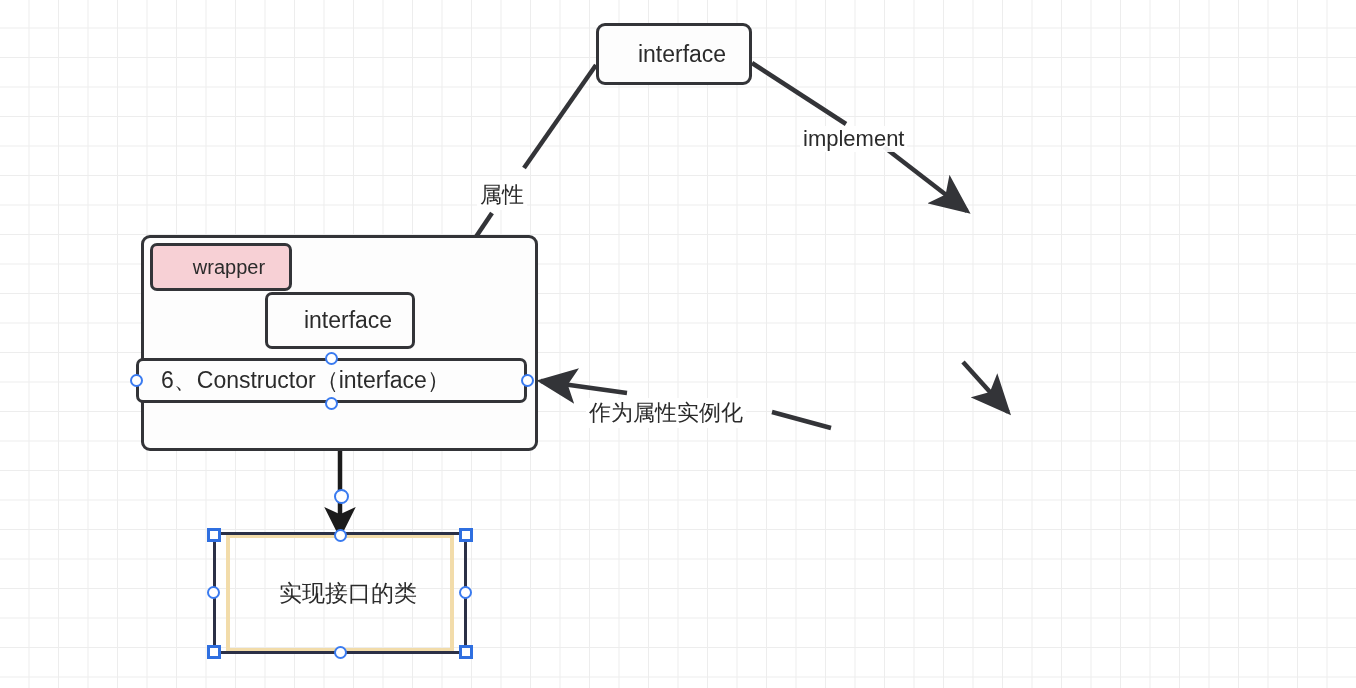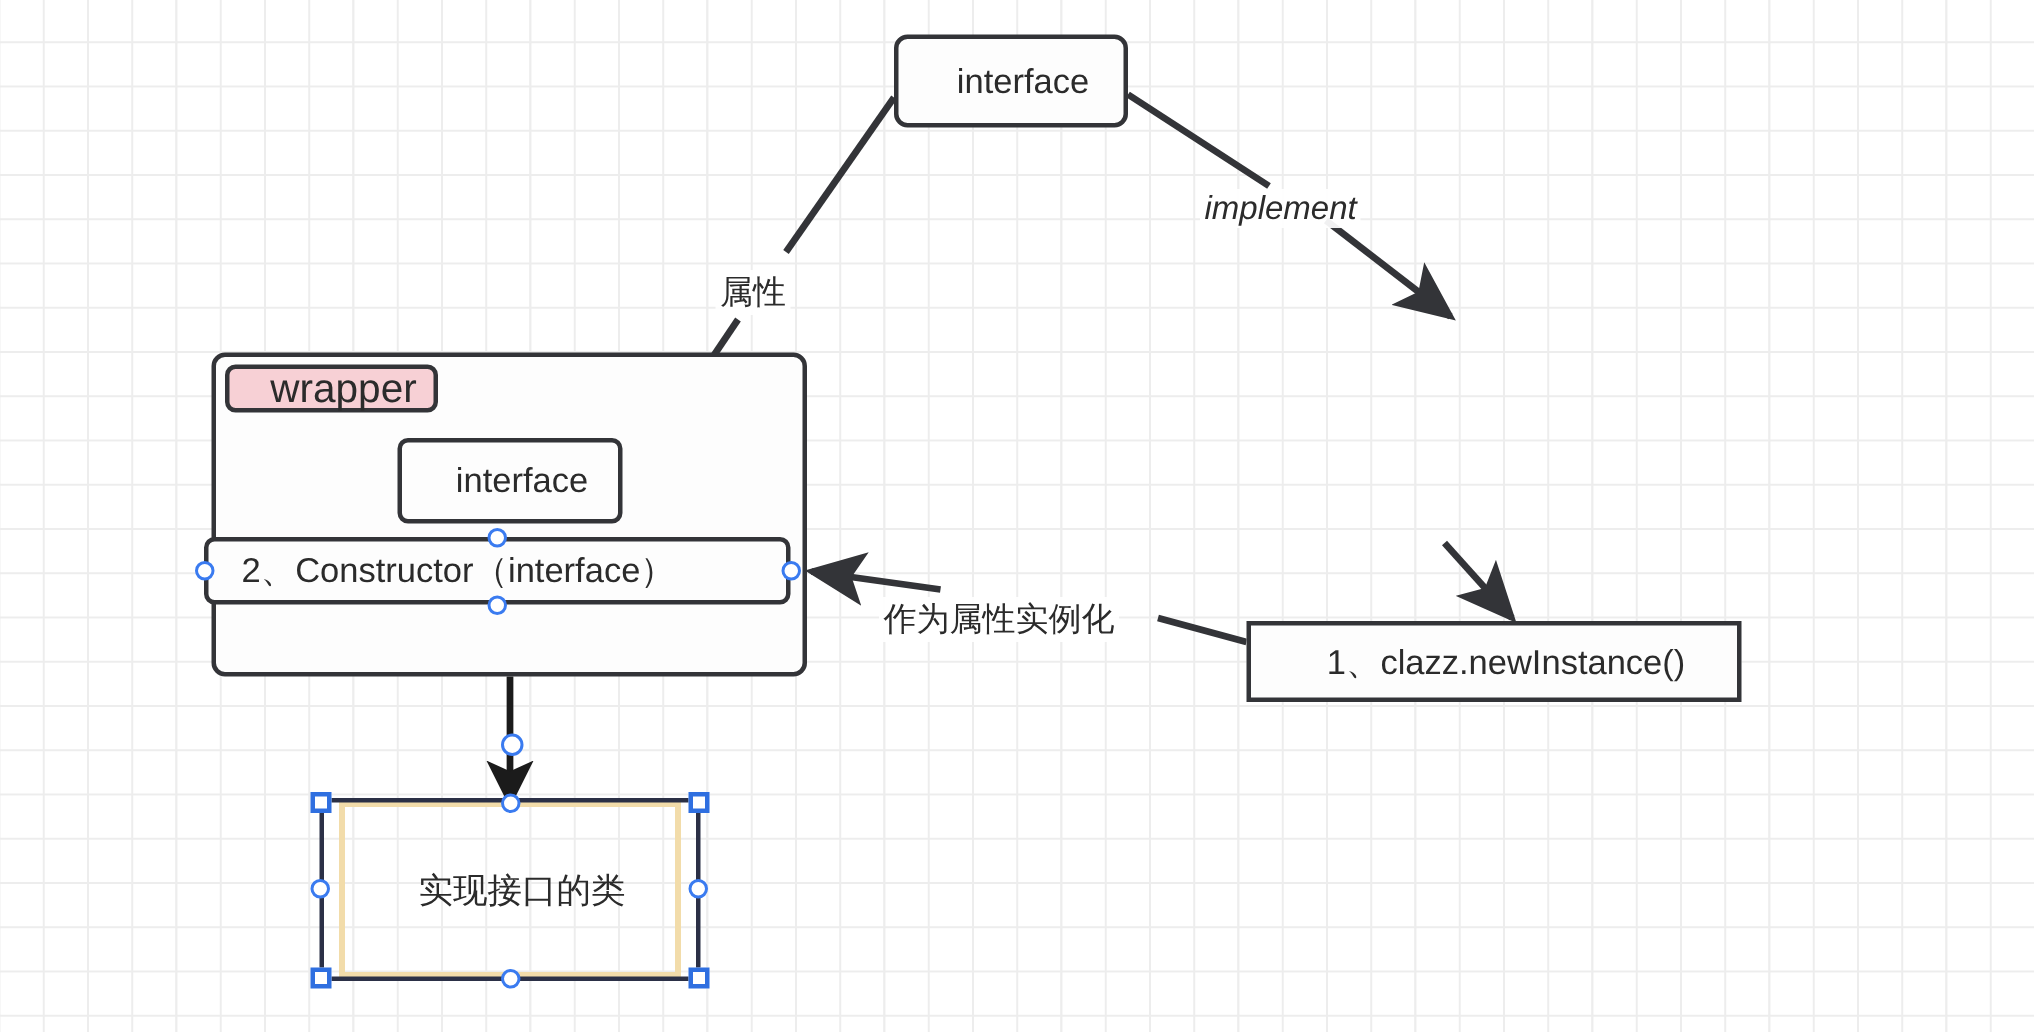--- a/index.html
+++ b/index.html
@@ -48,23 +48,23 @@
   }
   #node-new-instance {
     left: 831px; top: 414px; width: 330px; height: 54px;
     font-size: 23px;
   }
   #node-wrapper-outer {
     left: 141px; top: 235px; width: 397px; height: 216px;
     display: block;
   }
   #node-wrapper-header {
-    left: 150px; top: 243px; width: 142px; height: 32px;
+    left: 150px; top: 243px; width: 142px; height: 48px;
     background: #f7d0d5;
-    font-size: 27px;
+    font-size: 20px;
     border-radius: 7px;
   }
   #node-interface-inner {
     left: 265px; top: 292px; width: 150px; height: 57px;
     font-size: 23px;
     border-radius: 7px;
   }
   #node-constructor {
     left: 136px; top: 358px; width: 391px; height: 45px;
     font-size: 23px;
@@ -89,21 +89,21 @@
   }
   .edge-label {
     position: absolute;
     font-size: 22px;
     color: #2b2b2b;
     background: rgba(255,255,255,0.93);
     padding: 0 3px;
     white-space: nowrap;
     font-family: "Liberation Sans", "DejaVu Sans", sans-serif;
   }
-  #label-implement { left: 800px; top: 126px; font-style: italic; }
+  #label-implement { left: 800px; top: 126px; }
   #label-attribute { left: 477px; top: 180px; }
   #label-instantiate { left: 586px; top: 398px; }
 
   .handle-circle {
     position: absolute;
     width: 13px; height: 13px;
     box-sizing: border-box;
     border: 2.5px solid #3a7bf0;
     border-radius: 50%;
     background: #ffffff;
@@ -147,36 +147,33 @@
     <path d="M627,393 L541,381" stroke="#333438" stroke-width="4.5" fill="none" marker-end="url(#arrowhead)"></path>
 
     <path d="M340,451 L340,534" stroke="#1b1b1b" stroke-width="4.5" fill="none" marker-end="url(#arrowhead-big)"></path>
   </svg>
 
   <div class="node rounded" id="node-interface-top">
     <span>interface</span>
   </div>
 
 
-  <div class="node sharp" id="node-new-instance">
-    <span>1、clazz.newInstance()</span>
-  </div>
 
   <div class="node rounded" id="node-wrapper-outer"></div>
 
   <div class="node rounded" id="node-wrapper-header">
     <span>wrapper</span>
   </div>
 
   <div class="node rounded" id="node-interface-inner">
     <span>interface</span>
   </div>
 
   <div class="node rounded" id="node-constructor">
-    <span>2、Constructor（interface）</span>
+    <span>6、Constructor（interface）</span>
   </div>
 
   <div class="node" id="node-exposed">
     <span>实现接口的类</span>
   </div>
 
   <div class="sel-edge" style="left:219px; top:532px; width:242px; height:3px;"></div>
   <div class="sel-edge" style="left:219px; top:651px; width:242px; height:3px;"></div>
   <div class="sel-edge" style="left:213px; top:534px; width:3px; height:118px;"></div>
   <div class="sel-edge" style="left:464px; top:534px; width:3px; height:118px;"></div>

